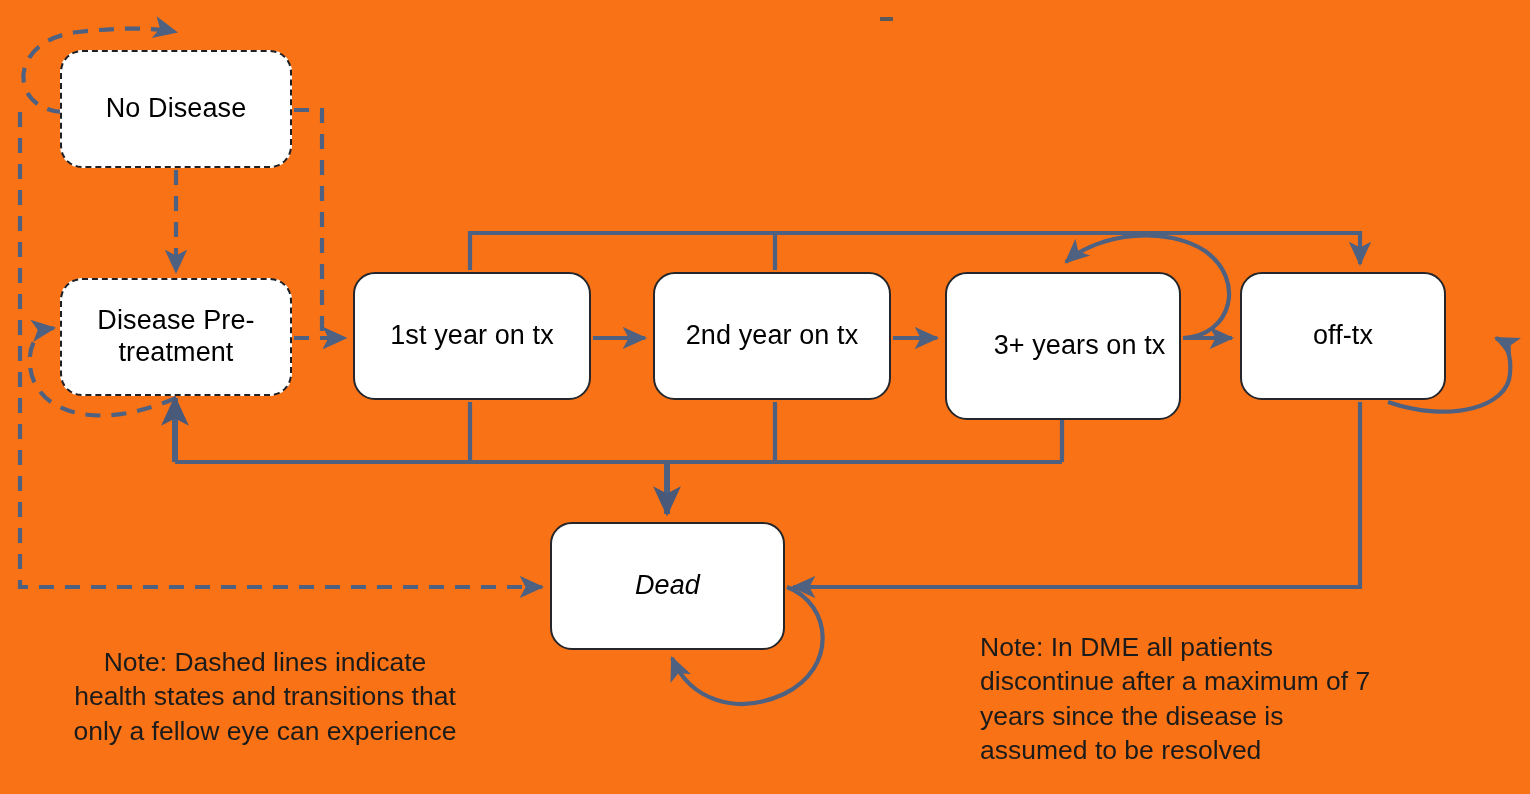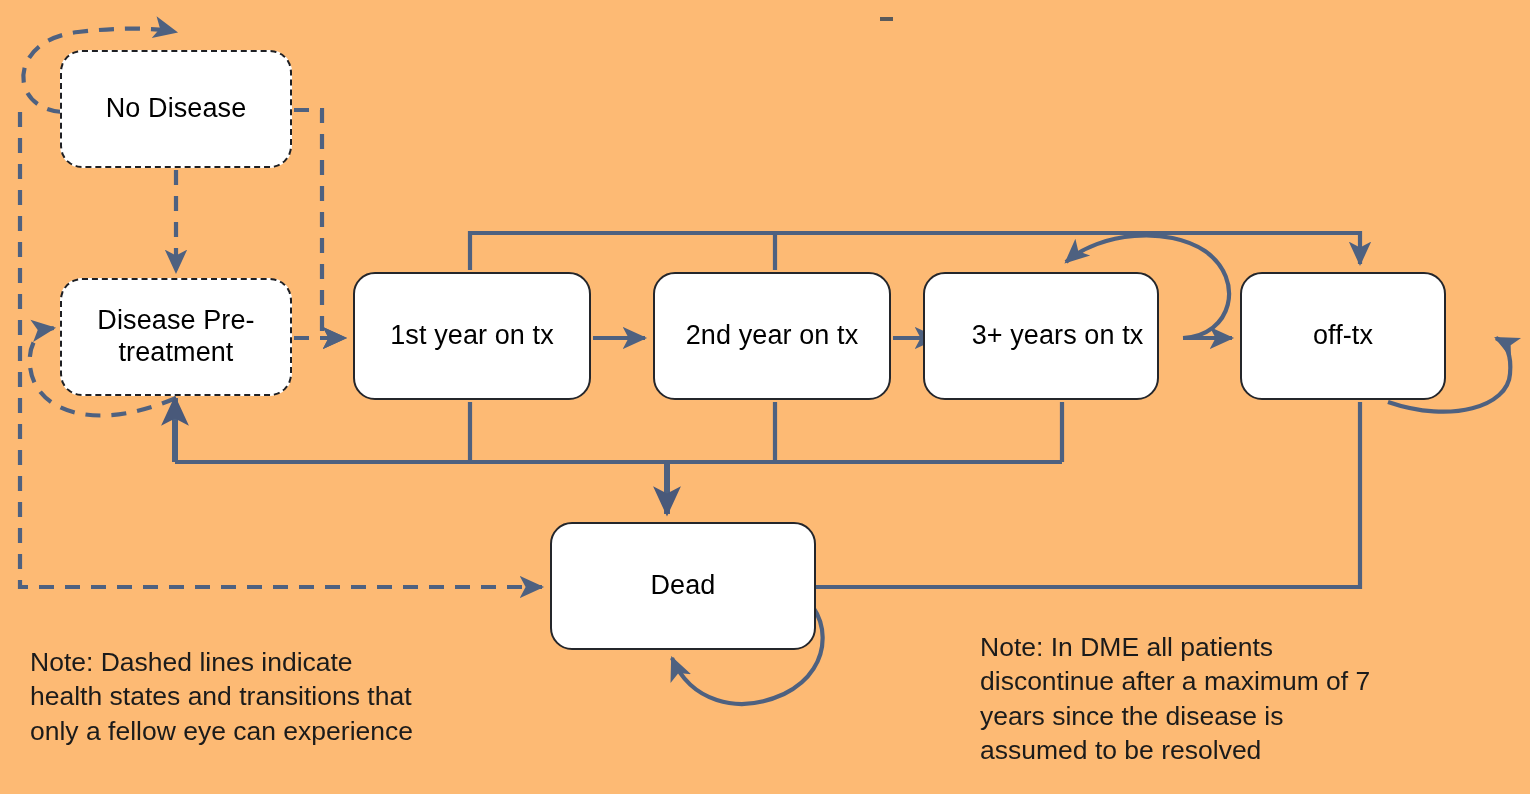--- a/index.html
+++ b/index.html
@@ -4,21 +4,21 @@
 <style>
   html, body {
     margin: 0;
     padding: 0;
     background: #ffffff;
   }
   #canvas {
     position: relative;
     width: 1530px;
     height: 794px;
-    background: #fdba74;
+    background: #f97316;
     font-family: "Liberation Sans", sans-serif;
     overflow: hidden;
   }
   #wires {
     position: absolute;
     left: 0;
     top: 0;
     width: 1530px;
     height: 794px;
   }
@@ -130,34 +130,34 @@
 
   <div class="node solid" style="left:353px; top:272px; width:238px; height:128px;">
     <span>1st year on tx</span>
   </div>
 
   <div class="node solid" style="left:653px; top:272px; width:238px; height:128px;align-items:center;">
     <span>2nd year on
 tx</span>
   </div>
 
-  <div class="node solid" style="left:923px; top:272px; width:236px; height:128px;padding-left:33px;">
+  <div class="node solid" style="left:945px; top:272px; width:236px; height:148px;padding-left:33px;">
     <span>3+ years on
 tx</span>
   </div>
 
   <div class="node solid" style="left:1240px; top:272px; width:206px; height:128px;">
     <span>off-tx</span>
   </div>
 
-  <div class="node solid" style="left:550px; top:522px; width:266px; height:128px;">
+  <div class="node solid" style="left:550px; top:522px; width:235px; height:128px;font-style:italic;">
     <span>Dead</span>
   </div>
 
-  <div class="note" style="left:30px; top:645px; width:470px;">Note: Dashed lines indicate
+  <div class="note" style="left:30px; top:645px; width:470px;text-align:center;">Note: Dashed lines indicate
 health states and transitions that
 only a fellow eye can experience</div>
 
   <div class="note" style="left:980px; top:630px; width:500px;">Note: In DME all patients
 discontinue after a maximum of 7
 years since the disease is
 assumed to be resolved</div>
 
 </div>
 

